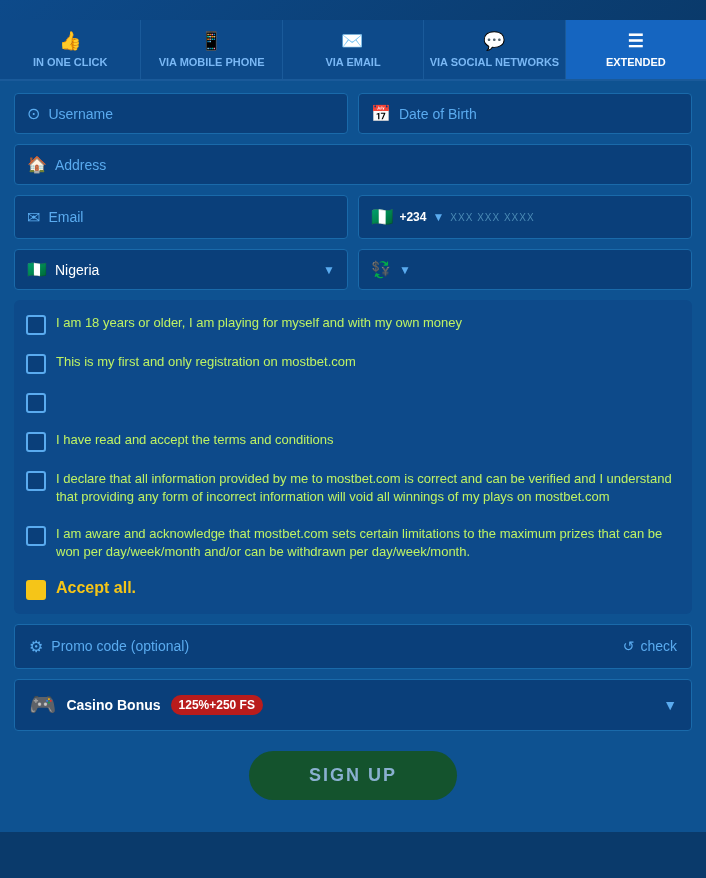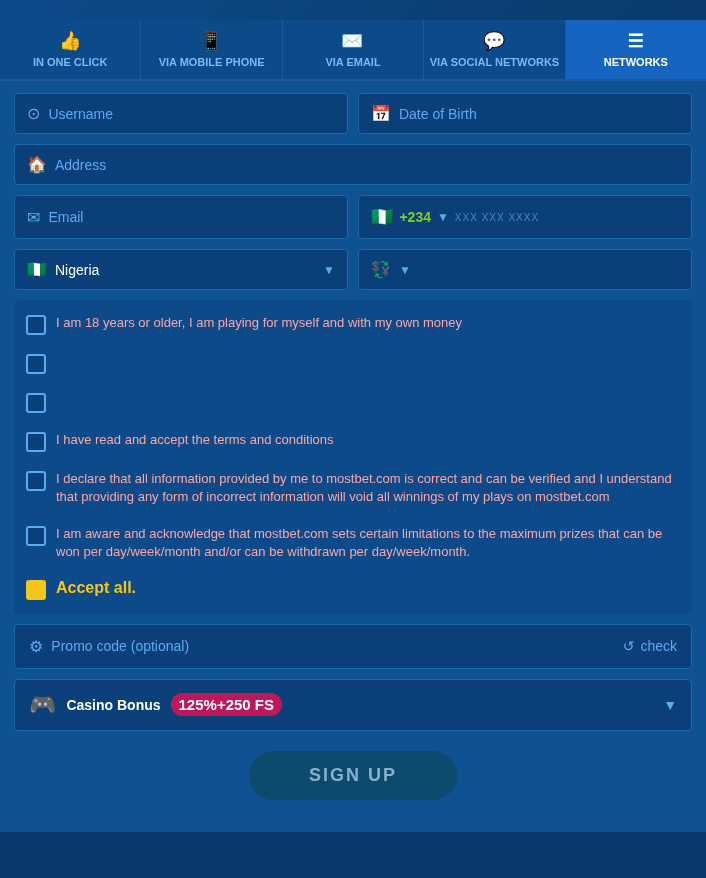--- a/index.html
+++ b/index.html
@@ -139,22 +139,22 @@
       padding: 10px 12px;
       flex: 1;
       color: #5aabef;
     }
 
     .flag-emoji {
       font-size: 18px;
     }
 
     .phone-code {
-      color: #84cc16;
-      font-size: 14px;
+      color: #ffffff;
+      font-size: 12px;
       font-weight: bold;
     }
 
     .chevron-down {
       color: #5aabef;
       font-size: 12px;
     }
 
     .phone-input {
       background: transparent;
@@ -223,21 +223,21 @@
       margin-top: 1px;
       cursor: pointer;
     }
 
     .checkbox-box.accept-all {
       background: #f5c518;
       border-color: #f5c518;
     }
 
     .checkbox-label {
-      color: #fca5a5;
+      color: #bef264;
       font-size: 13px;
       line-height: 1.4;
     }
 
     .accept-all-label {
       color: #f5c518;
       font-size: 16px;
       font-weight: bold;
     }
 
@@ -284,43 +284,43 @@
       font-size: 22px;
     }
 
     .bonus-label {
       color: white;
       font-size: 14px;
       font-weight: bold;
     }
 
     .bonus-badge {
-      background: #be185d;
+      background: #b91c1c;
       color: white;
-      font-size: 15px;
+      font-size: 12px;
       font-weight: bold;
       padding: 3px 8px;
       border-radius: 12px;
     }
 
     .bonus-chevron {
       margin-left: auto;
       color: #5aabef;
       font-size: 14px;
     }
 
     
     .signup-btn-container {
       display: flex;
       justify-content: center;
       padding-bottom: 20px;
     }
 
     .signup-btn {
-      background: #0c4a6e;
+      background: #14532d;
       border: none;
       border-radius: 25px;
       padding: 14px 60px;
       color: #8ab0d0;
       font-size: 18px;
       font-weight: bold;
       letter-spacing: 2px;
       cursor: pointer;
       min-width: 200px;
     }
@@ -342,21 +342,21 @@
   <div class="tab">
     <span class="tab-icon">✉️</span>
     <span class="tab-label">VIA EMAIL</span>
   </div>
   <div class="tab">
     <span class="tab-icon">💬</span>
     <span class="tab-label">VIA SOCIAL NETWORKS</span>
   </div>
   <div class="tab">
     <span class="tab-icon">☰</span>
-    <span class="tab-label">NETWORKS</span>
+    <span class="tab-label">EXTENDED</span>
   </div>
 </div>
 
 <div class="form-area">
 
   <div class="form-row">
     <div class="form-field">
       <span class="field-icon">⊙</span>
       <input type="text" placeholder="Username" style="">
     </div>
@@ -400,20 +400,21 @@
 
   <div class="checkboxes-area">
 
     <div class="checkbox-item">
       <div class="checkbox-box"></div>
       <span class="checkbox-label">I am 18 years or older, I am playing for myself and with my own money</span>
     </div>
 
     <div class="checkbox-item">
       <div class="checkbox-box"></div>
+      <span class="checkbox-label">This is my first and only registration on mostbet.com</span>
     </div>
 
     <div class="checkbox-item">
       <div class="checkbox-box"></div>
     </div>
 
     <div class="checkbox-item">
       <div class="checkbox-box"></div>
       <span class="checkbox-label">I have read and accept the terms and conditions</span>
     </div>

